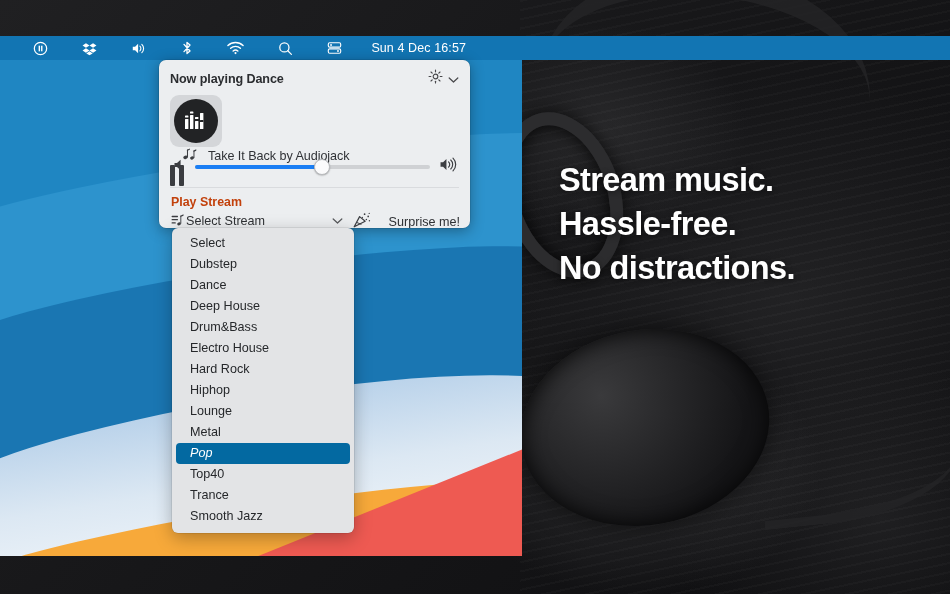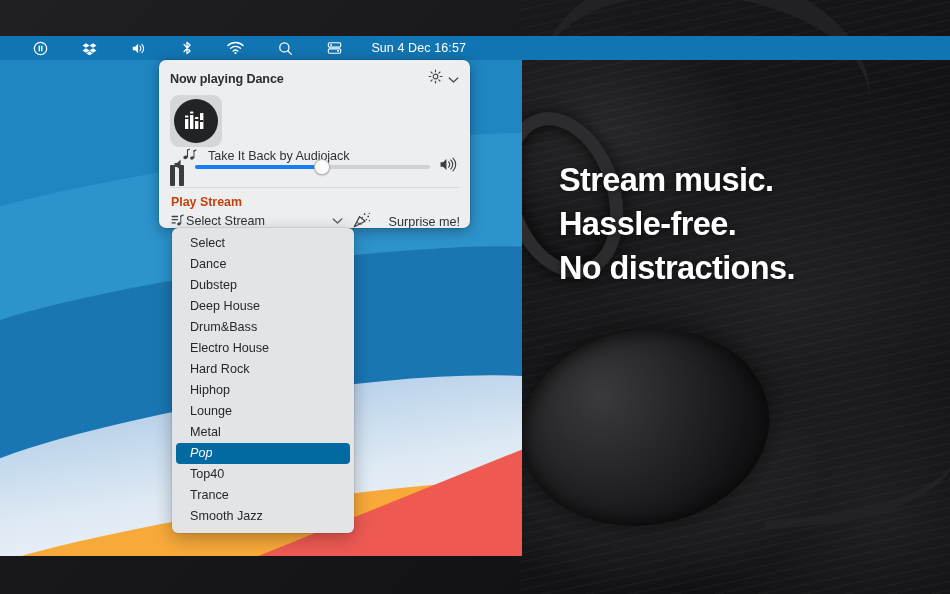--- a/index.html
+++ b/index.html
@@ -364,22 +364,22 @@
             </g>
           </svg>
         </span>
         <span>Surprise me!</span>
       </div>
     </div>
   </div>
 
   <div id="dropdown">
       <div class="dd-item">Select</div>
+      <div class="dd-item">Dubstep</div>
       <div class="dd-item">Dance</div>
-      <div class="dd-item">Dubstep</div>
       <div class="dd-item">Deep House</div>
       <div class="dd-item">Drum&amp;Bass</div>
       <div class="dd-item">Electro House</div>
       <div class="dd-item">Hard Rock</div>
       <div class="dd-item">Hiphop</div>
       <div class="dd-item">Lounge</div>
       <div class="dd-item">Metal</div>
       <div class="dd-item sel">Pop</div>
       <div class="dd-item">Top40</div>
       <div class="dd-item">Trance</div>

